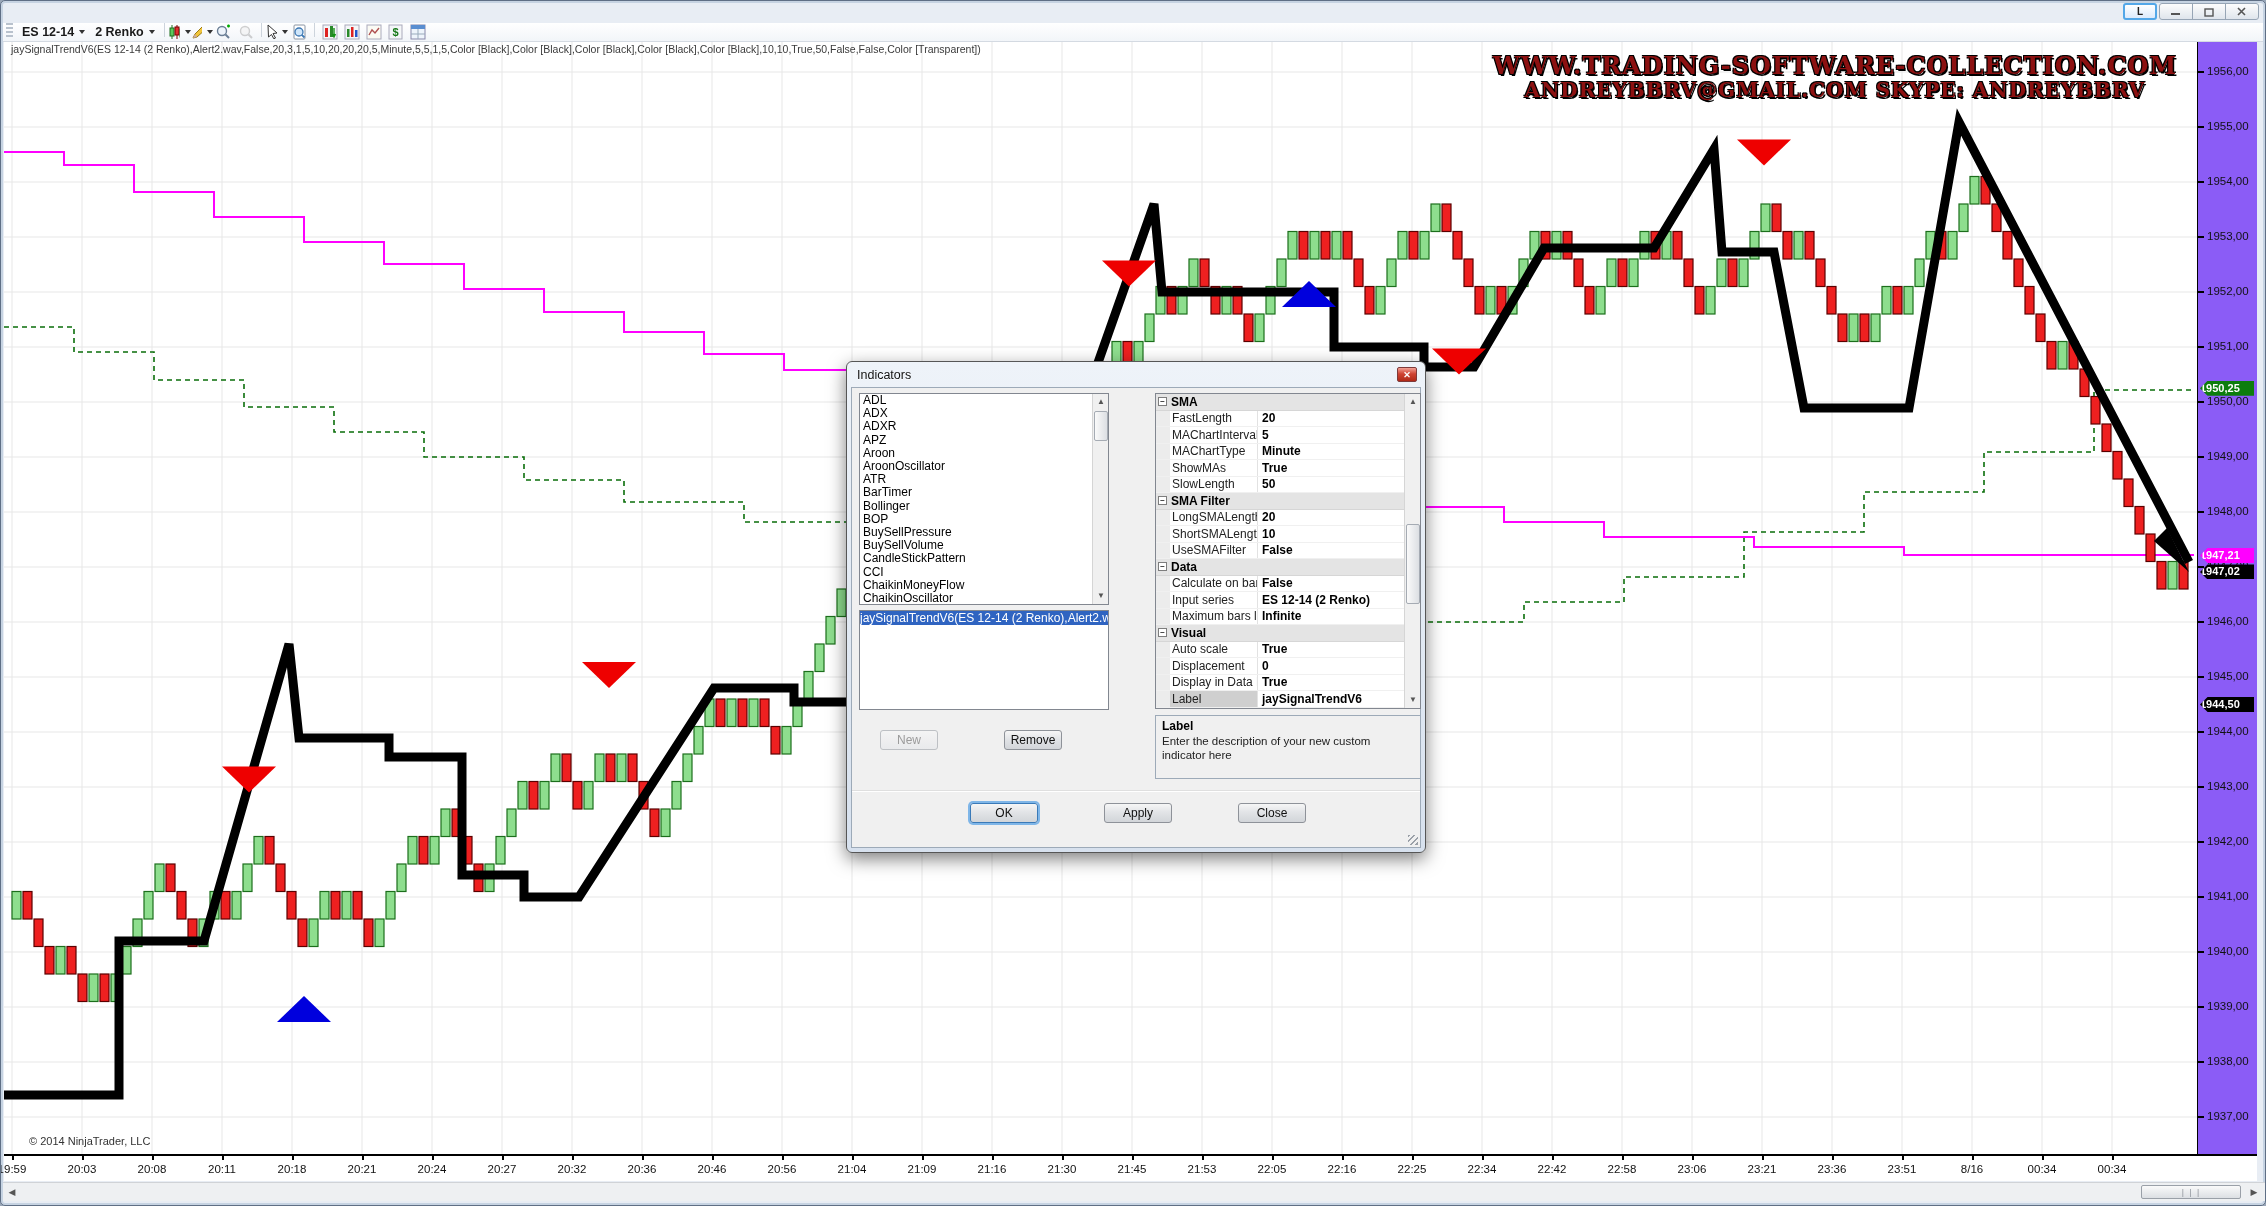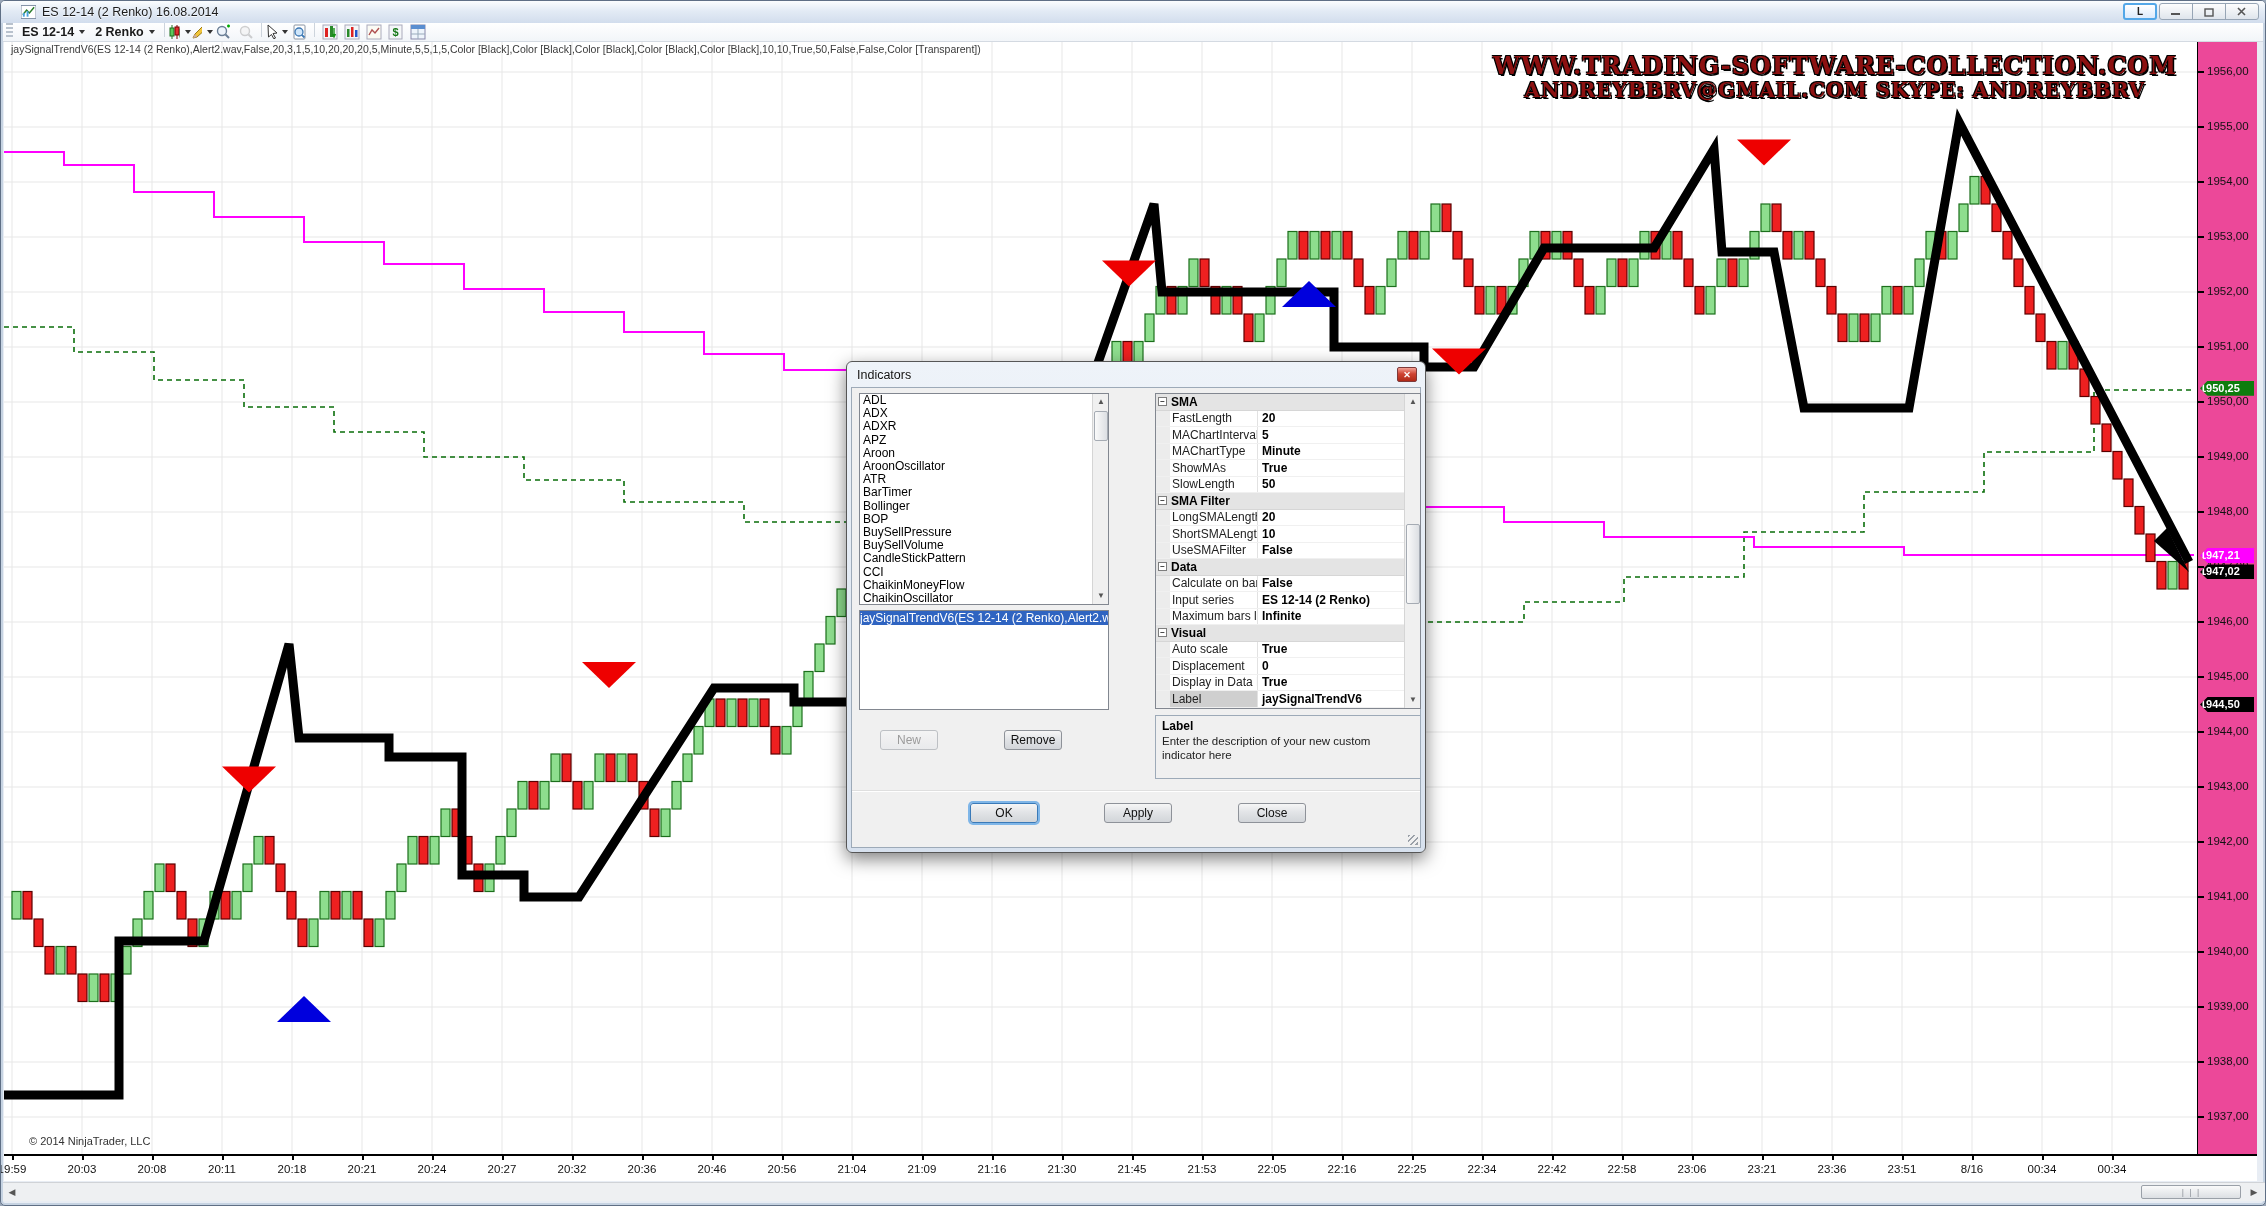--- a/index.html
+++ b/index.html
@@ -30,21 +30,21 @@
   .tb-btn svg{display:block;}
   
   #chart{position:absolute;left:3px;top:41px;width:2193px;height:1112px;background:#fff;}
   #paramtext{position:absolute;left:10px;top:42px;font-size:10.5px;color:#3a3a3a;white-space:nowrap;z-index:3;}
   #watermark{position:absolute;right:88px;top:52px;text-align:center;z-index:3;color:#8c1111;
     font-family:"DejaVu Serif",serif;font-weight:bold;letter-spacing:1px;
     text-shadow:1.5px 1.5px 0 #000,-1px -1px 0 #000,1px -1px 0 #000,-1px 1px 0 #000;}
   #watermark .l1{font-size:24px;line-height:26px;}
   #watermark .l2{font-size:20px;line-height:22px;}
   
-  #paxis{position:absolute;left:2196px;top:41px;width:60px;height:1112px;background:#ec4899;border-left:1.5px solid #000;}
+  #paxis{position:absolute;left:2196px;top:41px;width:60px;height:1112px;background:#8b5cf6;border-left:1.5px solid #000;}
   .ptick{position:absolute;left:0;width:6px;height:1.5px;background:#000;}
   .plabel{position:absolute;left:9px;font-size:11.5px;color:#111;}
   .pbadge{position:absolute;left:2px;width:54px;height:15px;color:#fff;font-size:11px;font-weight:bold;line-height:15px;
     clip-path:polygon(0 50%,14% 0,100% 0,100% 100%,14% 100%);}
   
   #taxis{position:absolute;left:3px;top:1153px;width:2253px;height:27px;background:#fff;border-top:2px solid #000;}
   .ttick{position:absolute;top:-2px;width:1.5px;height:6px;background:#000;}
   .tlabel{position:absolute;top:7px;font-size:11.5px;color:#111;transform:translateX(-50%);}
   #copyright{position:absolute;left:28px;top:1134px;font-size:11px;color:#333;z-index:3;}
   
@@ -88,29 +88,20 @@
   #pdesc .dd{font-size:11.5px;color:#222;line-height:13.5px;margin-top:2px;}
   #dlg-sep{position:absolute;left:0;right:0;top:402px;border-top:1px solid #dfdfdf;border-bottom:1px solid #fff;}
   #dlg-grip{position:absolute;right:2px;bottom:2px;width:10px;height:10px;
     background:repeating-linear-gradient(135deg,#9aa0a8 0 1.5px,transparent 1.5px 4px);}
 </style>
 </head>
 <body>
 
 <div id="win">
 
-  <div id="titlebar">
-    <svg class="ticon" viewBox="0 0 16 14">
-      <rect x="0" y="0" width="16" height="14" fill="#fff" stroke="#7a8aa0"></rect>
-      <polyline points="2,10 6,5 9,8 14,2" fill="none" stroke="#2a7d2a" stroke-width="1.6"></polyline>
-      <rect x="2" y="8" width="2" height="4" fill="#4aa3df"></rect>
-        <rect x="6" y="6" width="2" height="6" fill="#4aa3df"></rect>
-    </svg>
-    <span class="ttext">ES 12-14 (2 Renko)  16.08.2014</span>
-  </div>
   <div id="winbtns">
     <div class="wbtn linked">L</div>
     <div class="wbtn first">
         <svg width="10" height="9">
           <rect x="0" y="6" width="9" height="2" fill="#555"></rect>
         </svg>
       </div>
     <div class="wbtn">
         <svg width="11" height="10">
           <rect x="1" y="2" width="8" height="7" fill="none" stroke="#555" stroke-width="1.4"></rect>

